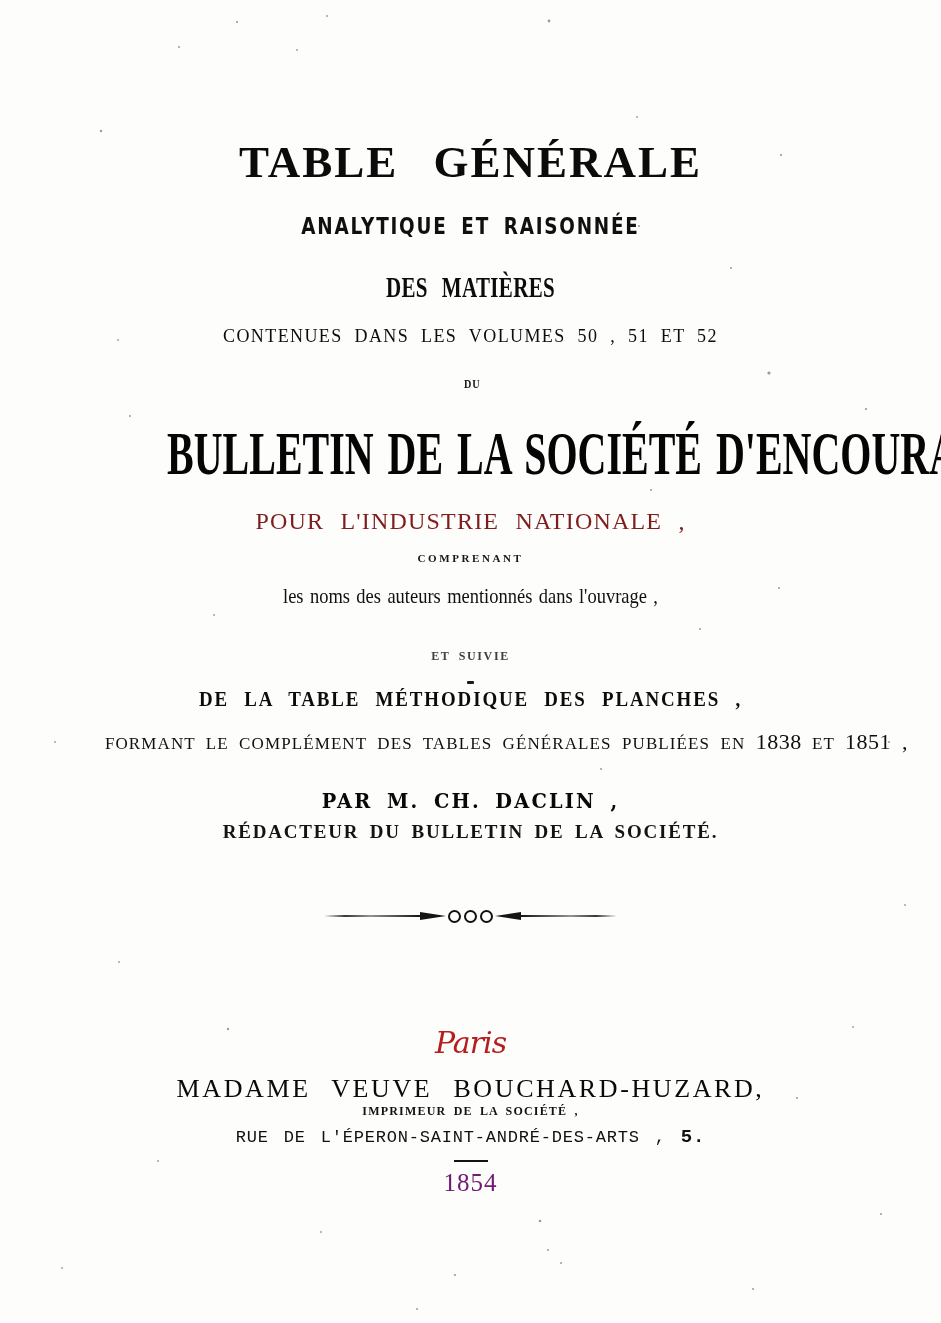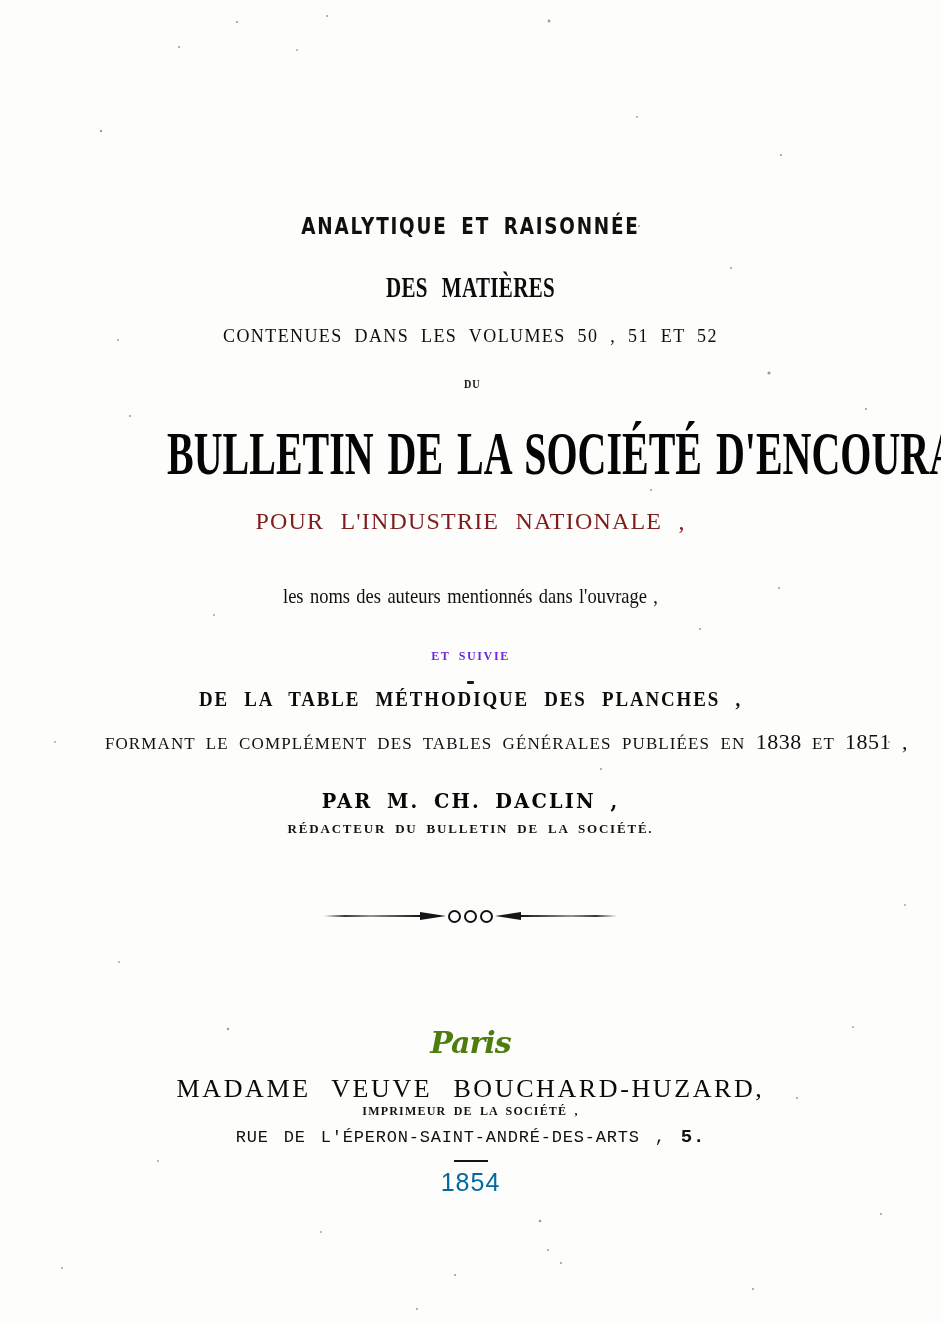--- a/index.html
+++ b/index.html
@@ -141,21 +141,21 @@
   }
 
   
   .t-etsuivie {
     top: 650px;
     font-family: "Liberation Serif", serif;
     font-weight: bold;
     font-size: 12px;
     letter-spacing: 1.6px;
     word-spacing: 4px;
-    color: #6d28d9;
+    color: #404040;
   }
 
   
   .dot-orn {
     position: absolute;
     top: 670px;
     left: 0;
     width: 941px;
     text-align: center;
   }
@@ -208,21 +208,21 @@
     transform: scaleX(0.92);
     transform-origin: center center;
     color: #080808;
   }
 
   
   .t-redact {
     top: 822px;
     font-family: "Liberation Serif", serif;
     font-weight: bold;
-    font-size: 13px;
+    font-size: 19px;
     letter-spacing: 1.8px;
     word-spacing: 4px;
     color: #131313;
   }
 
   
   .ornament {
     position: absolute;
     top: 905px;
     left: 0;
@@ -266,25 +266,25 @@
     height: 9px;
     border: 2px solid #111;
     border-radius: 50%;
     background: #fff;
   }
 
   
   .t-paris {
     top: 1028px;
     font-family: "DejaVu Serif", serif;
-    font-weight: bold;
+    font-weight: normal;
     font-style: italic;
     font-size: 30px;
     letter-spacing: -1px;
-    color: #4d7c0f;
+    color: #b91c1c;
   }
 
   
   .t-publisher {
     top: 1076px;
     font-family: "Liberation Serif", serif;
     font-size: 26px;
     letter-spacing: 2.6px;
     word-spacing: 12px;
     color: #0a0a0a;
@@ -325,24 +325,24 @@
     left: 50%;
     transform: translateX(-50%);
     width: 34px;
     height: 2px;
     background: #141414;
   }
 
   
   .t-year {
     top: 1170px;
-    font-family: Liberation Sans, sans-serif;
+    font-family: Liberation Serif, serif;
     font-size: 25px;
     letter-spacing: 1px;
-    color: #0369a1;
+    color: #701a75;
   }
 </style>
 </head>
 <body>
 
 <div id="page">
 
   <svg id="speckle" width="941" height="1323" viewBox="0 0 941 1323" aria-hidden="true">
     <g fill="#4a4a4a">
       <circle cx="237" cy="22" r="1.1"></circle>
@@ -377,33 +377,35 @@
         <circle cx="905" cy="905" r="0.9"></circle>
       <circle cx="55" cy="742" r="0.9"></circle>
         <circle cx="889" cy="742" r="1"></circle>
       <circle cx="853" cy="1027" r="0.9"></circle>
         <circle cx="119" cy="962" r="0.9"></circle>
       <circle cx="540" cy="1221" r="1.3"></circle>
         <circle cx="561" cy="1263" r="1"></circle>
     </g>
   </svg>
 
+  <div class="line t-title">TABLE  GÉNÉRALE</div>
 
   <div class="line t-sub1">ANALYTIQUE ET RAISONNÉE</div>
 
   <div class="line t-sub2">DES  MATIÈRES</div>
 
   <div class="line t-sub3">CONTENUES DANS LES VOLUMES 50 , 51 ET 52</div>
 
   <div class="line t-du">DU</div>
 
   <div class="line t-bulletin">BULLETIN DE LA SOCIÉTÉ D'ENCOURAGEMENT</div>
 
   <div class="line t-pour">POUR L'INDUSTRIE NATIONALE ,</div>
 
+  <div class="line t-compr">COMPRENANT</div>
 
   <div class="line t-noms">les noms des auteurs mentionnés dans l'ouvrage ,</div>
 
   <div class="line t-etsuivie">ET SUIVIE</div>
 
   <div class="dot-orn"><i></i></div>
 
   <div class="line t-methodique">DE LA TABLE MÉTHODIQUE DES PLANCHES ,</div>
 
   <div class="line t-formant">

